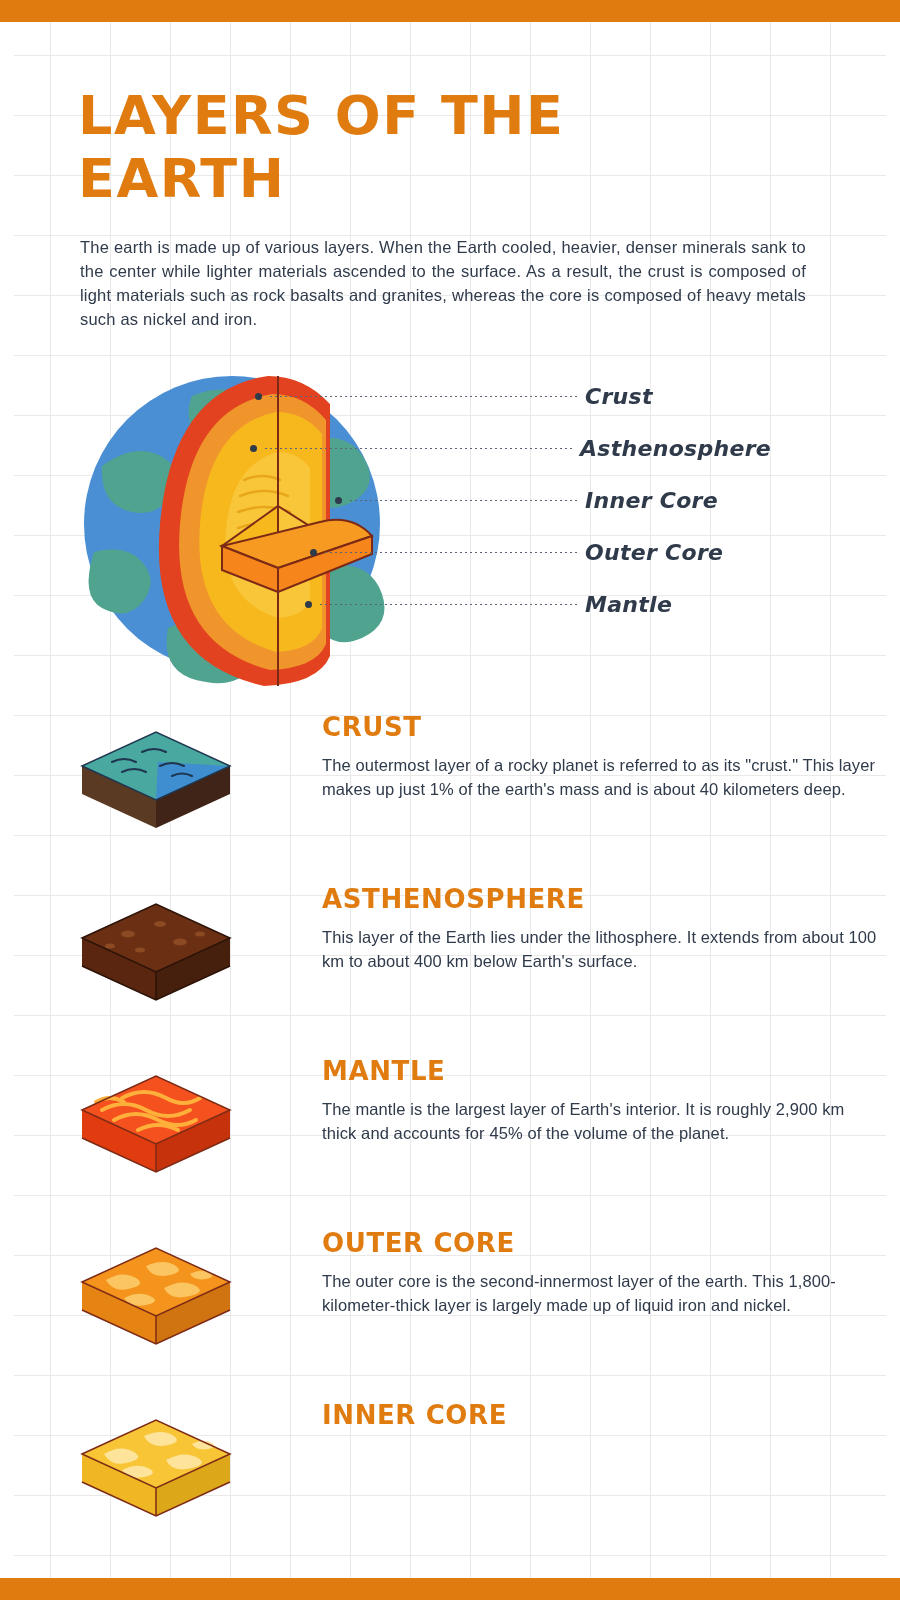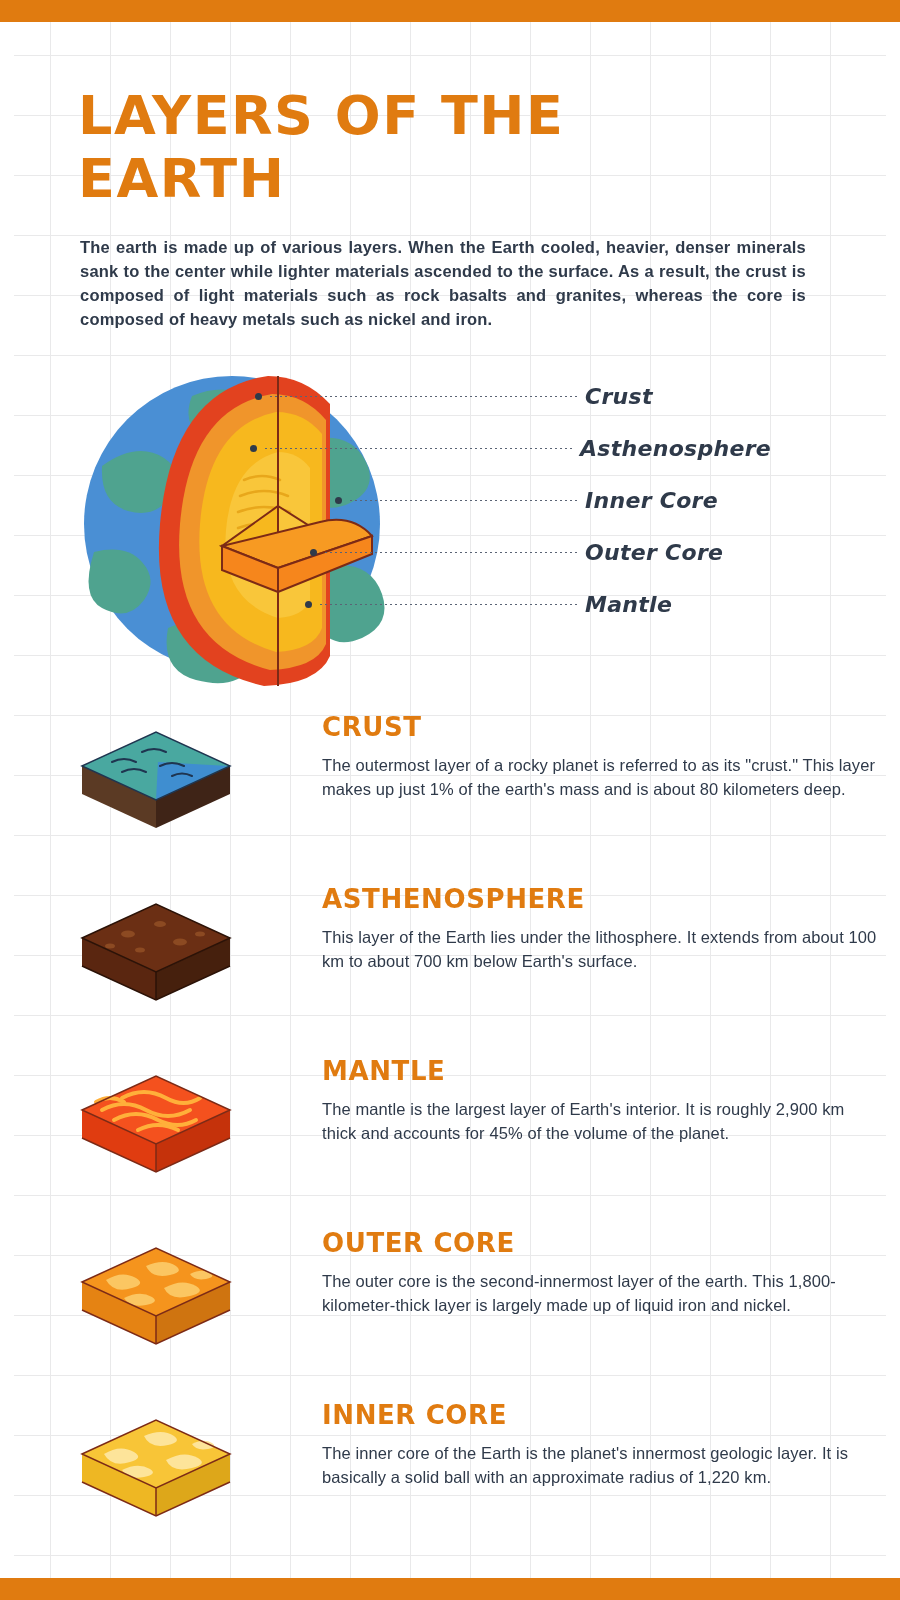--- a/index.html
+++ b/index.html
@@ -43,21 +43,20 @@
     font-family: "DejaVu Sans", sans-serif;
   }
   .intro {
     margin: 26px 78px 0 80px;
     width: 726px;
     font-size: 16.5px;
     line-height: 1.45;
     color: #2f3a4a;
     text-align: justify;
     letter-spacing: .2px;
-    font-weight: bold;
   }
 
   
   .diagram {
     position: relative;
     margin-top: 24px;
     height: 340px;
   }
   .earth-wrap {
     position: absolute; left: 72px; top: 0; width: 340px; height: 330px;
@@ -227,21 +226,21 @@
               <path d="M54 50 q12 -6 24 0"></path>
               <path d="M74 30 q12 -6 24 0"></path>
               <path d="M92 44 q12 -6 24 0"></path>
               <path d="M104 54 q10 -5 20 0"></path>
             </g>
             <path d="M14 44 L88 10 L162 44 L88 78 Z" fill="none" stroke="#1f3550" stroke-width="1.5"></path>
           </svg>
         </div>
         <div class="sec-body">
           <div class="sec-title">CRUST</div>
-          <div class="sec-text">The outermost layer of a rocky planet is referred to as its "crust." This layer makes up just 1% of the earth's mass and is about 80 kilometers deep.</div>
+          <div class="sec-text">The outermost layer of a rocky planet is referred to as its "crust." This layer makes up just 1% of the earth's mass and is about 40 kilometers deep.</div>
         </div>
       </div>
 
       <div class="section">
         <div class="chip">
           <svg viewBox="0 0 175 120" width="175" height="120">
             <path d="M14 44 L88 10 L162 44 L88 78 Z" fill="#6b2f14"></path>
             <path d="M14 44 L88 78 L88 106 L14 72 Z" fill="#5a2610"></path>
             <path d="M88 78 L162 44 L162 72 L88 106 Z" fill="#46200d"></path>
             <g fill="#8c4a22">
@@ -252,21 +251,21 @@
               <ellipse cx="132" cy="40" rx="5" ry="2.5"></ellipse>
               <ellipse cx="42" cy="52" rx="5" ry="2.5"></ellipse>
             </g>
             <path d="M14 44 L88 10 L162 44 L88 78 Z" fill="none" stroke="#2b1207" stroke-width="1.5"></path>
             <path d="M14 72 L88 106 L162 72" fill="none" stroke="#2b1207" stroke-width="1.5"></path>
             <path d="M88 78 L88 106" stroke="#2b1207" stroke-width="1.5"></path>
           </svg>
         </div>
         <div class="sec-body">
           <div class="sec-title">ASTHENOSPHERE</div>
-          <div class="sec-text">This layer of the Earth lies under the lithosphere. It extends from about 100 km to about 700 km below Earth's surface.</div>
+          <div class="sec-text">This layer of the Earth lies under the lithosphere. It extends from about 100 km to about 400 km below Earth's surface.</div>
         </div>
       </div>
 
       <div class="section">
         <div class="chip">
           <svg viewBox="0 0 175 120" width="175" height="120">
             <path d="M14 44 L88 10 L162 44 L88 78 Z" fill="#f4511e"></path>
             <path d="M14 44 L88 78 L88 106 L14 72 Z" fill="#e03c10"></path>
             <path d="M88 78 L162 44 L162 72 L88 106 Z" fill="#c5320b"></path>
             <g stroke="#ffb03a" stroke-width="4" fill="none" stroke-linecap="round">
@@ -324,19 +323,18 @@
               <path d="M54 60 q16 -8 28 -1 q8 5 -6 8 q-16 3 -22 -7z"></path>
               <path d="M124 34 q12 -6 20 -1 q6 4 -4 6 q-12 2 -16 -5z"></path>
             </g>
             <path d="M14 44 L88 10 L162 44 L88 78 Z" fill="none" stroke="#7c2a16" stroke-width="1.5"></path>
             <path d="M14 72 L88 106 L162 72" fill="none" stroke="#7c2a16" stroke-width="1.5"></path>
             <path d="M88 78 L88 106" stroke="#7c2a16" stroke-width="1.5"></path>
           </svg>
         </div>
         <div class="sec-body">
           <div class="sec-title">INNER CORE</div>
-          <div class="sec-text">The inner core of the Earth is the planet's innermost geologic layer. It is basically a solid ball with an approximate radius of 1,220 km.</div>
         </div>
       </div>
 
     </div>
   </div>
 </div>
 
 </body></html>

